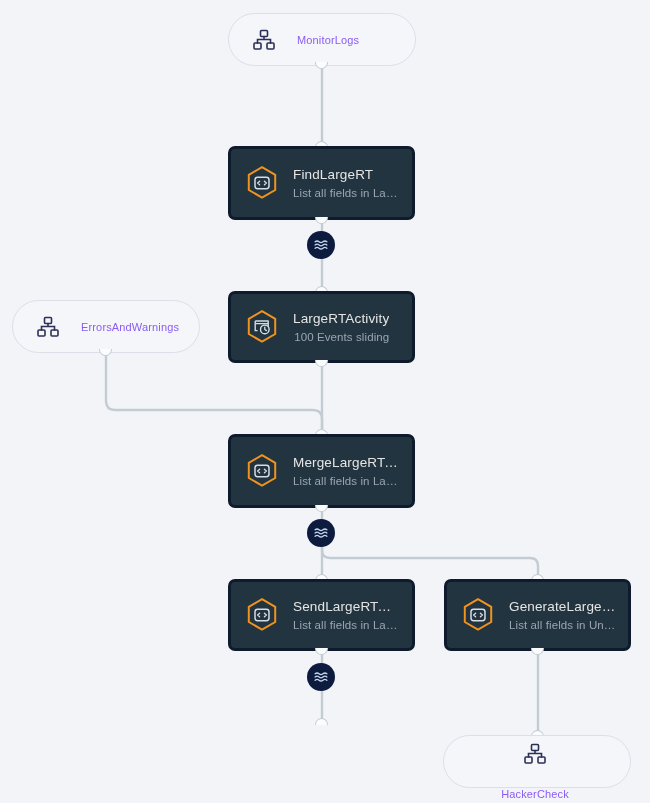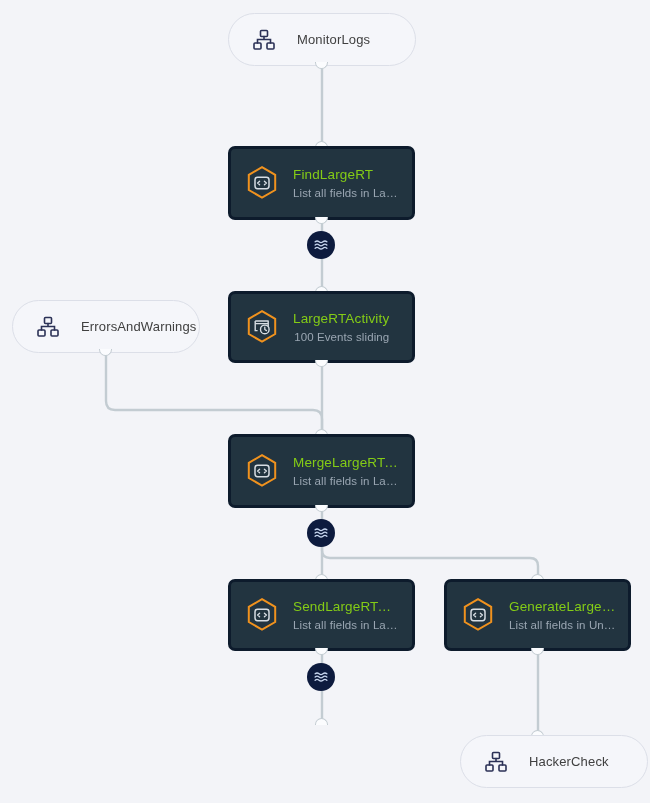--- a/index.html
+++ b/index.html
@@ -34,22 +34,22 @@
     display: flex;
     align-items: center;
     background: #f5f6fa;
     border: 1px solid #dcdfe8;
     border-radius: 40px;
     box-sizing: border-box;
     padding: 0 22px 0 18px;
     gap: 16px;
   }
   .pill-node .pill-label {
-    color: #404040;
-    font-size: 13px;
+    color: #8b5cf6;
+    font-size: 11px;
     letter-spacing: .15px;
     white-space: nowrap;
     text-align: center;
   }
 
   
   .dark-node {
     position: absolute;
     box-sizing: border-box;
     background: #223440;
@@ -62,21 +62,21 @@
     overflow: hidden;
   }
   .dark-node .node-text {
     display: flex;
     flex-direction: column;
     justify-content: center;
     gap: 5px;
     min-width: 0;
   }
   .dark-node .node-title {
-    color: #84cc16;
+    color: #e5e5e5;
     font-size: 13.5px;
     letter-spacing: .15px;
     white-space: nowrap;
     overflow: hidden;
     text-overflow: ellipsis;
   }
   .dark-node .node-sub {
     color: #9aa6b2;
     font-size: 11.5px;
     letter-spacing: .1px;
@@ -279,21 +279,21 @@
     <svg width="16" height="16" viewBox="0 0 18 18" fill="none" stroke="#c7d6ef" stroke-width="1.5" stroke-linecap="round">
       <path d="M2.4 5.4 q2.2 -1.9 4.4 0 t4.4 0 t4.4 0"></path>
       <path d="M2.4 9 q2.2 -1.9 4.4 0 t4.4 0 t4.4 0"></path>
       <path d="M2.4 12.6 q2.2 -1.9 4.4 0 t4.4 0 t4.4 0"></path>
     </svg>
   </div>
 
   <div class="handle top" style="left:315px; top:718px;"></div>
 
   <div class="handle top" style="left:531px; top:730px;"></div>
-  <div class="pill-node" style="left:460px; top:735px; width:188px; height:53px;">
+  <div class="pill-node" style="left:443px; top:735px; width:188px; height:53px;flex-direction:column;">
     <span class="icon-wrap">
       <svg width="24" height="24" viewBox="0 0 24 24" fill="none" stroke="#2b3156" stroke-width="1.6">
         <rect x="8.5" y="2.5" width="7" height="6" rx="1"></rect>
         <rect x="2" y="15" width="7" height="6" rx="1"></rect>
         <rect x="15" y="15" width="7" height="6" rx="1"></rect>
         <path d="M12 8.5 v3 M5.5 15 v-3.5 h13 V15" stroke-linecap="round"></path>
       </svg>
     </span>
     <span class="pill-label">HackerCheck</span>
   </div>

